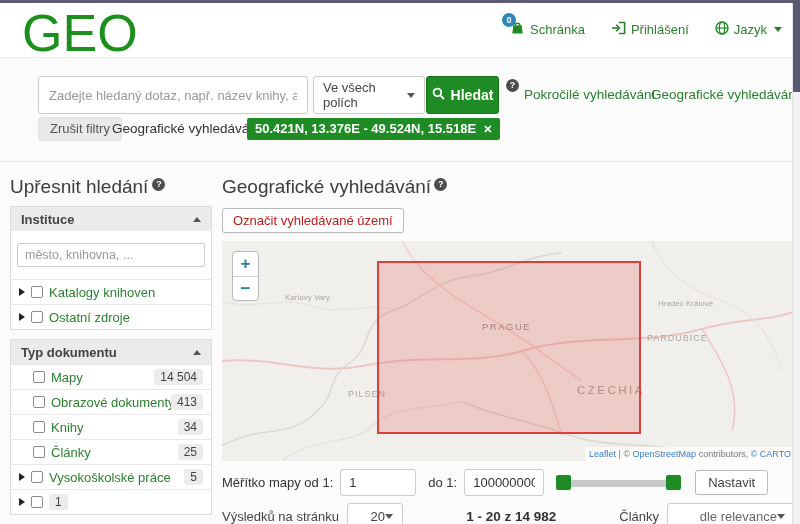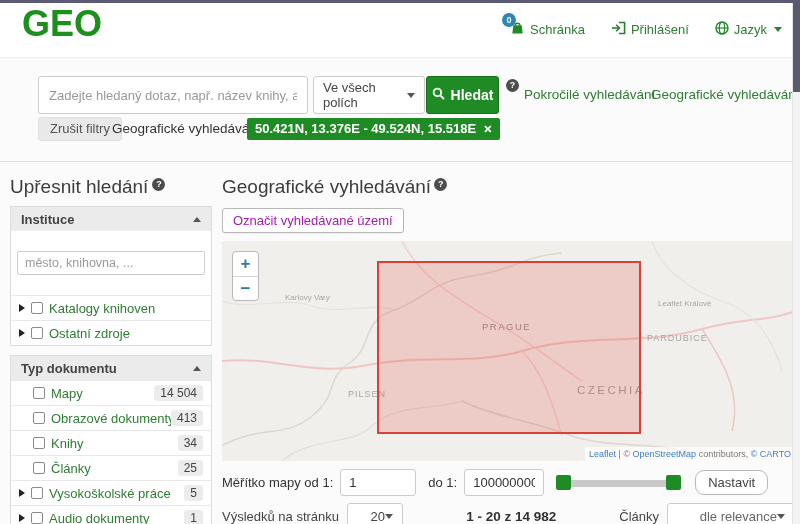--- a/index.html
+++ b/index.html
@@ -1,21 +1,21 @@
 <!DOCTYPE html>
 <html><head>
 <meta charset="utf-8">
 <style>
   * { margin:0; padding:0; box-sizing:border-box; }
   body { font-family:"Liberation Sans", sans-serif; }
   .page { position:relative; width:800px; height:524px; background:#fbfbfb; overflow:hidden; }
 
   .topbar { position:absolute; top:0; left:0; width:800px; height:3px; background:#5a5a74; z-index:70; }
   .header { position:absolute; top:3px; left:0; width:792px; height:55px; background:#ffffff; border-bottom:1px solid #ececec; }
-  .logo { position:absolute; left:22px; top:0px; font-size:36px; font-weight:bold; color:#1c8f1c; letter-spacing:0px; }
+  .logo { position:absolute; left:22px; top:0px; font-size:52px; font-weight:normal; color:#1c8f1c; letter-spacing:0px; }
   .topnav { position:absolute; right:10px; top:17px; display:flex; gap:26px; align-items:center; font-size:13px; color:#2e7d32; }
   .topnav .navitem { display:flex; align-items:center; gap:5px; cursor:pointer; position:relative; }
   .badge0 { position:absolute; top:-7px; left:-8px; width:14px; height:14px; background:#2e86b3; color:#fff; font-size:9px; font-weight:bold;
             border-radius:50%; text-align:center; line-height:14px; }
   .caret-down-green { width:0; height:0; border-left:4px solid transparent; border-right:4px solid transparent; border-top:5px solid #2e7d32; margin-left:2px; }
 
   
   .search-input { position:absolute; left:38px; top:76px; width:270px; height:38px; border:1px solid #cccccc; border-radius:3px;
                   padding:0 10px; font-size:13px; color:#333; background:#fff; font-family:"Liberation Sans",sans-serif; }
   .search-input::placeholder { color:#999; }
@@ -41,36 +41,36 @@
   .divider { position:absolute; left:0; top:161px; width:792px; height:1px; background:#e4e4e4; }
 
   
   .sidebar { position:absolute; left:10px; top:176px; width:202px; }
   .side-title { font-size:19px; color:#3d3d3d; margin-bottom:8px; display:flex; align-items:flex-start; gap:4px; }
   .side-title .help-circle { margin-top:2px; }
   .panel { border:1px solid #dcdcdc; background:#fff; margin-bottom:9px; }
   .panel-head { background:#ebebeb; padding:5px 10px; font-size:13px; font-weight:bold; color:#444; display:flex; align-items:center;
                 justify-content:space-between; cursor:pointer; height:24px; }
   .caret-up { width:0; height:0; border-left:4px solid transparent; border-right:4px solid transparent; border-bottom:5px solid #555; }
-  .inst-search-wrap { padding:20px 6px; }
+  .inst-search-wrap { padding:12px 6px; }
   .inst-search { width:100%; height:24px; border:1px solid #cccccc; border-radius:2px; padding:0 7px; font-size:12.5px; color:#333;
                  font-family:"Liberation Sans",sans-serif; }
   .inst-search::placeholder { color:#9a9a9a; }
   .facet-row { border-top:1px solid #e8e8e8; padding:5px 8px; font-size:13px; color:#2e7d32; display:flex; align-items:center; height:25px; cursor:pointer; }
   .facet-row.indent { padding-left:22px; }
   .tri-right { width:0; height:0; border-top:4px solid transparent; border-bottom:4px solid transparent; border-left:6px solid #222; margin-right:6px; flex:none; }
   .cb { width:12px; height:12px; border:1px solid #8a8a8a; border-radius:2px; background:#fff; margin-right:6px; flex:none; }
   .facet-label { flex:1; white-space:nowrap; overflow:hidden; }
   .count-badge { background:#ececec; border-radius:3px; color:#444; font-size:12px; padding:1px 6px; flex:none; }
 
   
   .main { position:absolute; left:222px; top:176px; width:573px; }
   .main-title { font-size:19px; color:#3d3d3d; display:flex; align-items:flex-start; gap:3px; }
   .main-title .help-circle { margin-top:2px; }
-  .mark-btn { margin-top:10px; display:inline-block; background:#fff; border:1px solid #b9b9b9; border-radius:3px; color:#a21caf;
+  .mark-btn { margin-top:10px; display:inline-block; background:#fff; border:1px solid #b9b9b9; border-radius:3px; color:#b91c1c;
               font-size:13px; padding:4px 10px; cursor:pointer; box-shadow:0 1px 1px rgba(0,0,0,0.05); }
 
   .map { position:relative; margin-top:8px; width:573px; height:220px; background:#f1efec; overflow:hidden; cursor:grab; }
   .map svg.deco { position:absolute; left:0; top:0; }
   .zoomctl { position:absolute; left:10px; top:10px; width:27px; border:1px solid #b9b9b9; border-radius:4px; background:#fff; z-index:40; }
   .zoombtn { height:24px; text-align:center; font-size:17px; font-weight:bold; color:#2b7f95; line-height:23px; cursor:pointer; }
   .zoombtn + .zoombtn { border-top:1px solid #d5d5d5; }
   .sel-rect { position:absolute; left:155px; top:20px; width:264px; height:173px; background:rgba(222,77,70,0.22); border:2px solid #d9403a; z-index:20; }
   .maplabel { position:absolute; color:#aba5a1; white-space:nowrap; z-index:10; }
   .lbl-karlovy   { left:63px;  top:52px;  font-size:8px; }
@@ -87,21 +87,21 @@
   .scale-input { height:27px; border:1px solid #cccccc; border-radius:3px; padding:0 8px; font-size:13px; color:#333; background:#fff;
                  font-family:"Liberation Sans",sans-serif; }
   .inp-from { width:76px; }
   .lbl2 { margin:0 7px 0 12px; }
   .inp-to { width:80px; }
   .slider { position:relative; width:125px; height:16px; margin-left:12px; flex:none; }
   .slider .track { position:absolute; left:0; right:0; top:5px; height:7px; background:#c9c9c9; border-radius:4px; }
   .slider .handle { position:absolute; top:0; width:15px; height:15px; background:#1f8b24; border-radius:2px; cursor:pointer; }
   .slider .h-left { left:0; }
   .slider .h-right { right:0; }
-  .set-btn { margin-left:14px; background:#fff; border:1px solid #b9b9b9; border-radius:9px; color:#444; font-size:13px; padding:4px 12px; cursor:pointer; }
+  .set-btn { margin-left:14px; background:#fff; border:1px solid #b9b9b9; border-radius:3px; color:#444; font-size:13px; padding:4px 12px; cursor:pointer; }
 
   .results-row { margin-top:7px; display:flex; align-items:center; font-size:13px; color:#444; }
   .pp-select { width:56px; height:27px; margin-left:8px; }
   .range-text { flex:1; text-align:center; font-weight:bold; color:#333; font-size:13.5px; }
   .sort-select { width:128px; height:27px; margin-left:8px; color:#666; }
 
   
   .scrollbar { position:absolute; right:0; top:0; width:8px; height:524px; background:#f2f2f2; border-left:1px solid #e3e3e3; z-index:60; }
   .scrollthumb { position:absolute; left:0; top:0; width:8px; height:92px; background:#59596f; }
 </style>
@@ -227,21 +227,20 @@
       </div>
       <div class="facet-row">
         <span class="tri-right"></span>
         <span class="cb"></span>
         <span class="facet-label">Vysokoškolské práce</span>
         <span class="count-badge">5</span>
       </div>
       <div class="facet-row">
         <span class="tri-right"></span>
         <span class="cb"></span>
-        <span class="facet-label">Audio dokumenty</span>
         <span class="count-badge">1</span>
       </div>
     </div>
 
     <div class="panel">
       <div class="panel-head">
         <span>Online dostupnost</span>
         <span class="caret-up"></span>
       </div>
     </div>
@@ -262,21 +261,21 @@
         <path d="M180 0 C 200 40, 240 60, 280 85 C 310 103, 330 120, 360 140" stroke="#f0cfcc" stroke-width="1.5" fill="none"></path>
         <path d="M300 110 C 320 130, 330 160, 340 195" stroke="#f0cfcc" stroke-width="1.3" fill="none"></path>
         <path d="M430 0 C 440 30, 470 50, 500 60 C 530 70, 550 95, 560 130" stroke="#e7e2dc" stroke-width="1.3" fill="none"></path>
         <path d="M480 88 C 500 120, 520 150, 510 190" stroke="#eec6c3" stroke-width="1.5" fill="none"></path>
         <path d="M240 160 C 270 175, 310 180, 350 195 C 390 208, 430 200, 470 212" stroke="#ddd7d0" stroke-width="1.5" fill="none"></path>
         <path d="M0 60 C 30 70, 60 55, 90 65 C 120 75, 150 60, 175 70" stroke="#e7e2dc" stroke-width="1.2" fill="none"></path>
       </svg>
 
       <span class="maplabel lbl-karlovy">Karlovy Vary</span>
       <span class="maplabel lbl-prague">PRAGUE</span>
-      <span class="maplabel lbl-hradec">Leaflet Králové</span>
+      <span class="maplabel lbl-hradec">Hradec Králové</span>
       <span class="maplabel lbl-pardubice">PARDUBICE</span>
       <span class="maplabel lbl-pilsen">PILSEN</span>
       <span class="maplabel lbl-czechia">CZECHIA</span>
 
       <div class="sel-rect"></div>
 
       <div class="zoomctl">
         <div class="zoombtn">+</div>
         <div class="zoombtn">−</div>
       </div>

